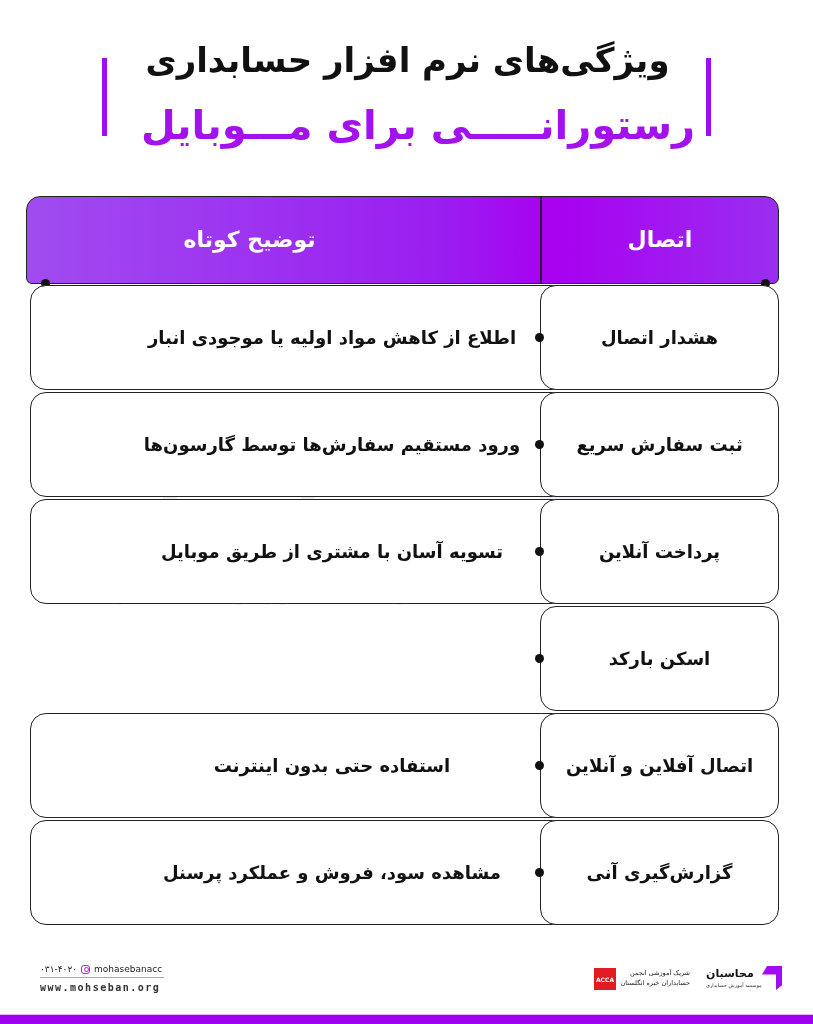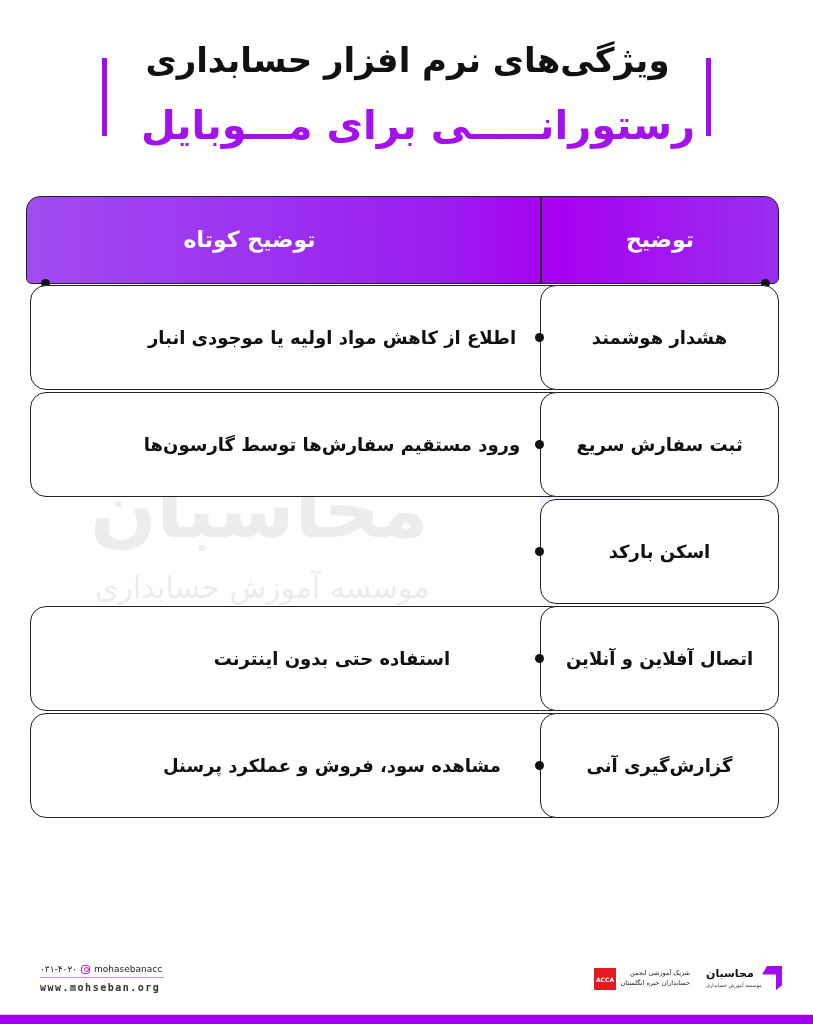--- a/index.html
+++ b/index.html
@@ -79,33 +79,38 @@
   <div class="bar left"></div>
   <div class="title1">ویژگی‌های نرم افزار حسابداری</div>
   <div class="title2">رستورانـــــی برای مـــوبایل</div>
   <div class="bar right"></div>
 </div>
 
 <div class="table">
   <div class="thead">
     <div class="h-desc">توضیح کوتاه</div>
     <div class="divider"></div>
-    <div class="h-feat">توضیح</div>
+    <div class="h-feat">اتصال</div>
     <div class="hdot" style="left:14px;"></div>
     <div class="hdot" style="left:734px;"></div>
   </div>
 
   <div class="row">
     <div class="cell desc">اطلاع از کاهش مواد اولیه یا موجودی انبار</div>
-    <div class="cell feat">هشدار هوشمند</div>
+    <div class="cell feat">هشدار اتصال</div>
     <div class="cdot"></div>
   </div>
   <div class="row">
     <div class="cell desc">ورود مستقیم سفارش‌ها توسط گارسون‌ها</div>
     <div class="cell feat">ثبت سفارش سریع</div>
+    <div class="cdot"></div>
+  </div>
+  <div class="row">
+    <div class="cell desc">تسویه آسان با مشتری از طریق موبایل</div>
+    <div class="cell feat">پرداخت آنلاین</div>
     <div class="cdot"></div>
   </div>
   <div class="row">
     <div class="cell feat">اسکن بارکد</div>
     <div class="cdot"></div>
   </div>
   <div class="row">
     <div class="cell desc">استفاده حتی بدون اینترنت</div>
     <div class="cell feat">اتصال آفلاین و آنلاین</div>
     <div class="cdot"></div>

